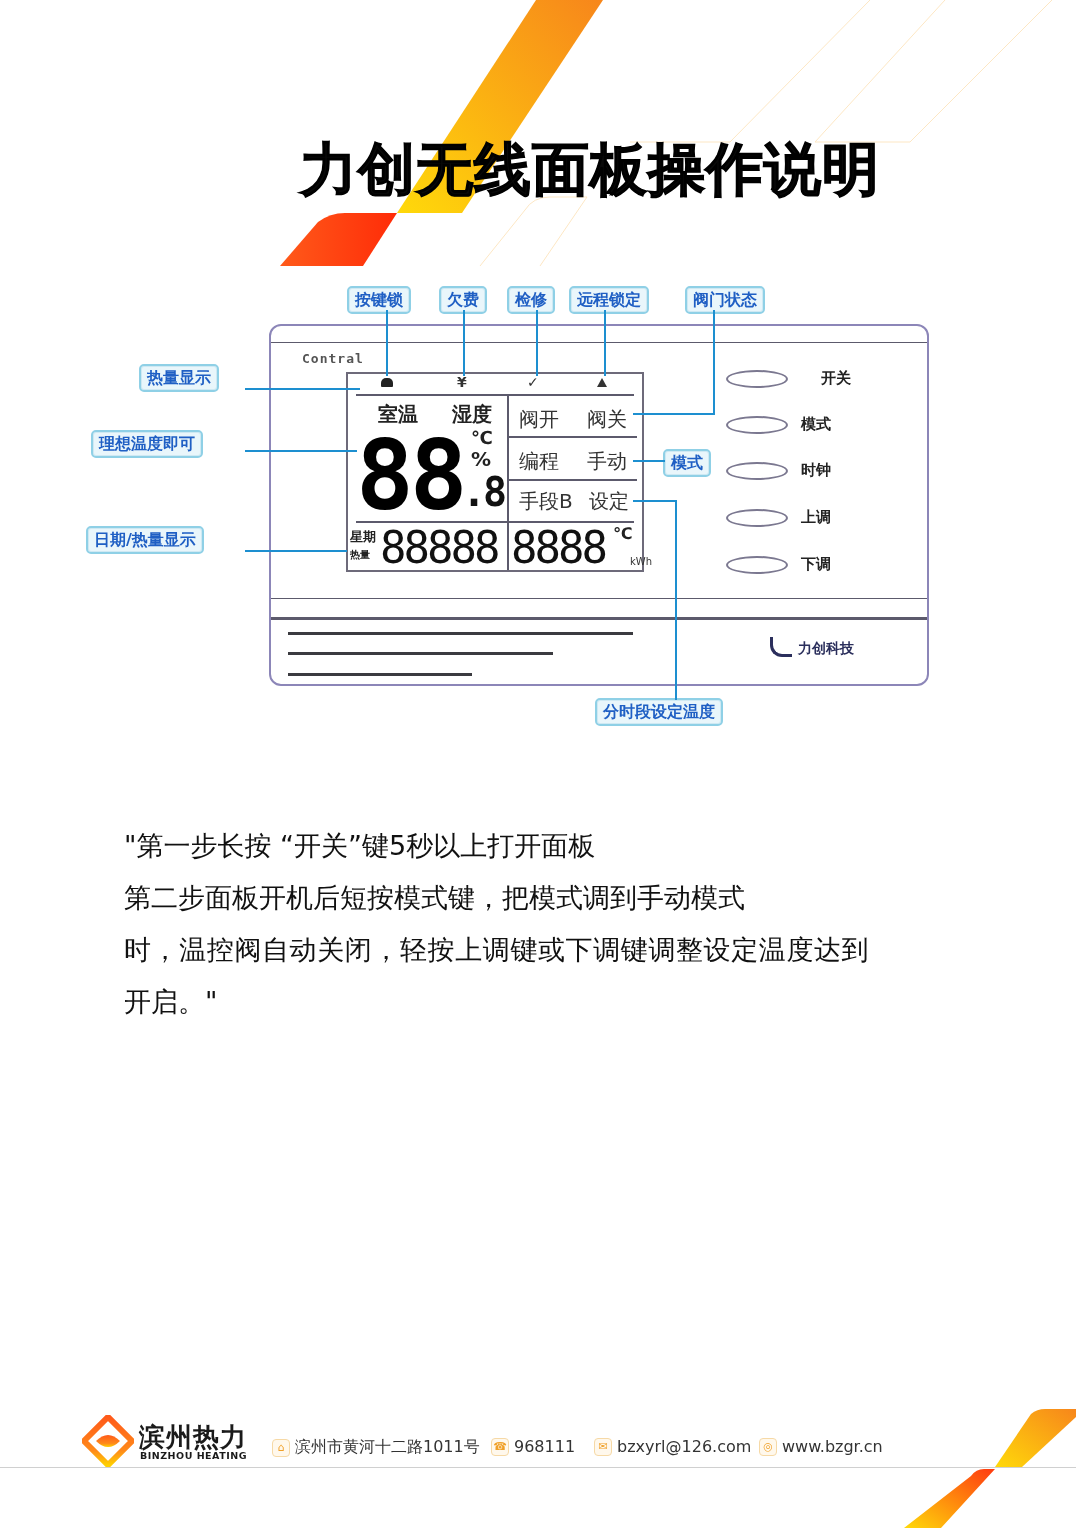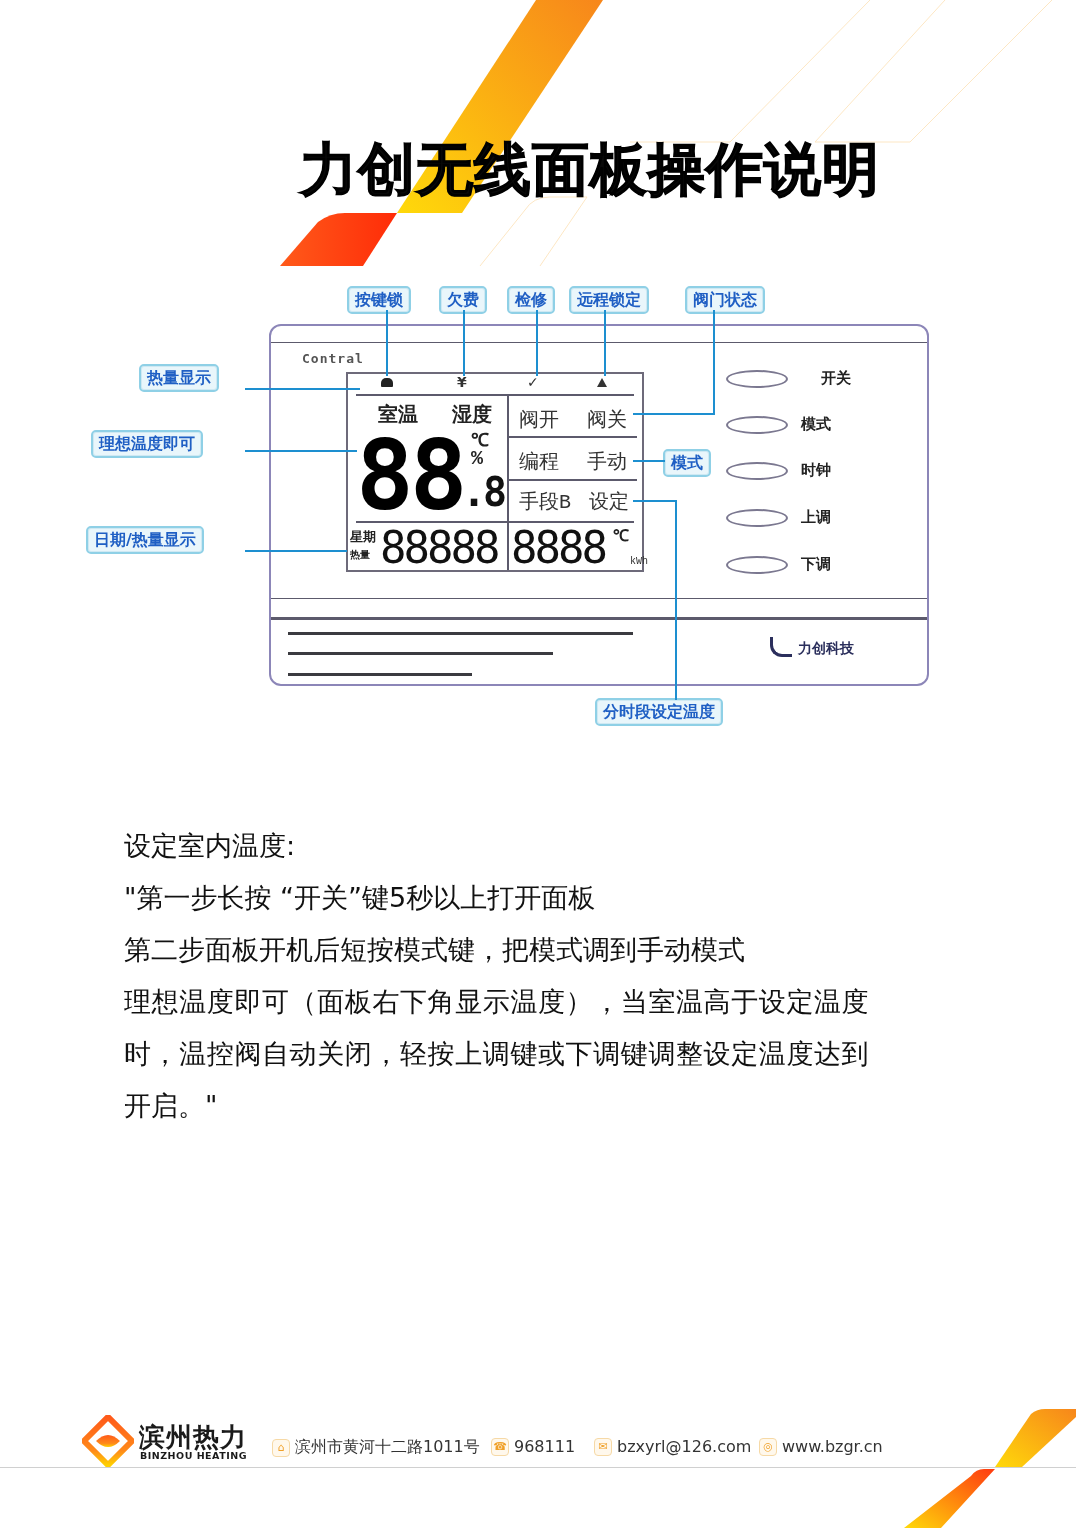--- a/index.html
+++ b/index.html
@@ -35,21 +35,21 @@
   }
   .hline { position: absolute; height: 2px; background: #5c5a6c; }
   .control-label {
     position: absolute; left: 302px; top: 351px; font-family: "DejaVu Sans Mono", monospace;
     font-size: 13px; font-weight: bold; color: #555; letter-spacing: 1px;
   }
   .lcd {
     position: absolute; left: 346px; top: 372px; width: 298px; height: 200px;
     border: 2px solid #6d6a7a; box-sizing: border-box;
   }
-  .lcd-text { position: absolute; font-size: 20px; color: #333; white-space: nowrap; font-family: Liberation Mono, monospace; }
+  .lcd-text { position: absolute; font-size: 20px; color: #333; white-space: nowrap; }
   .lcd-bold { font-weight: bold; color: #222; }
   .seg-big {
     position: absolute; font-family: "DejaVu Sans Mono", monospace; font-size: 96px;
     line-height: 96px; color: #000; letter-spacing: -4px; font-weight: bold;
   }
   .seg-small {
     position: absolute; font-family: "DejaVu Sans Mono", monospace; font-size: 44px;
     line-height: 44px; color: #111; letter-spacing: -3px;
   }
   .oval {
@@ -184,24 +184,22 @@
   <div class="leader" style="left:633px;top:413px;width:82px;height:2px;"></div>
   <div class="leader" style="left:245px;top:388px;width:115px;height:2px;"></div>
   <div class="leader" style="left:245px;top:450px;width:112px;height:2px;"></div>
   <div class="leader" style="left:245px;top:550px;width:102px;height:2px;"></div>
   <div class="leader" style="left:633px;top:460px;width:32px;height:2px;"></div>
   <div class="leader" style="left:633px;top:500px;width:43px;height:2px;"></div>
   <div class="leader" style="left:675px;top:500px;width:2px;height:200px;"></div>
 </div>
 
 <div class="body-text">
-  <p>设定室内温度:</p>
   <p>"第一步长按 “开关”键5秒以上打开面板</p>
   <p>第二步面板开机后短按模式键，把模式调到手动模式</p>
-  <p style="letter-spacing:0.6px;">理想温度即可（面板右下角显示温度），当室温高于设定温度</p>
   <p style="letter-spacing:0.6px;">时，温控阀自动关闭，轻按上调键或下调键调整设定温度达到</p>
   <p>开启。"</p>
 </div>
 
 <svg class="abs" style="left:82px;top:1415px;" width="52" height="52" viewBox="0 0 52 52">
   <defs>
     <linearGradient id="gLogo" x1="0" y1="0" x2="0" y2="1">
       <stop offset="0" stop-color="#ff5a1a"></stop>
       <stop offset="0.7" stop-color="#ff8a1a"></stop>
       <stop offset="1" stop-color="#ffd000"></stop>

